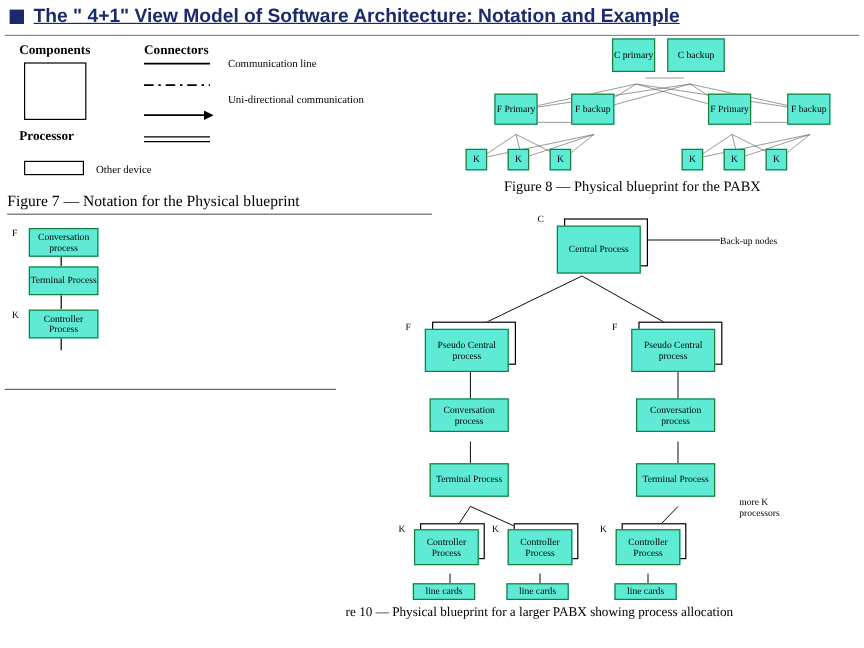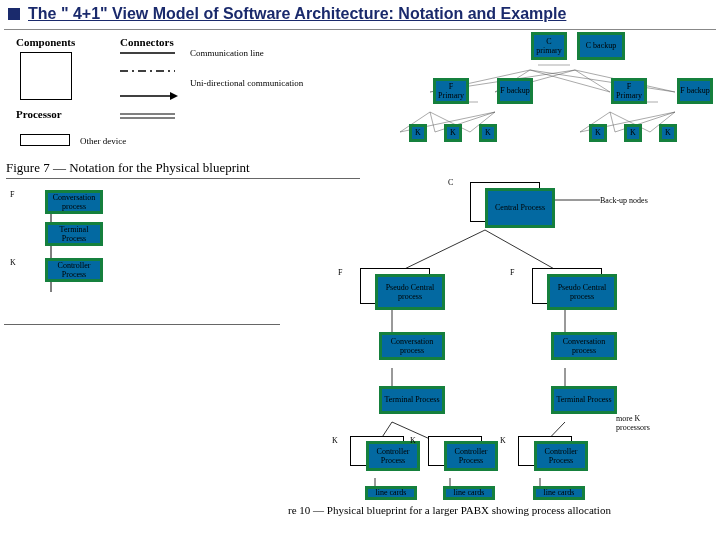--- a/index.html
+++ b/index.html
@@ -6,21 +6,21 @@
   body { width: 720px; height: 540px; background: #fff; font-family: Arial, sans-serif; overflow: hidden; position: relative; }
   .header { display: flex; align-items: flex-start; padding: 4px 8px; }
   .bullet { width: 12px; height: 12px; background: #1a2a6c; margin-right: 8px; margin-top: 4px; }
   .title { font-size: 16px; font-weight: bold; color: #1a2a6c; text-decoration: underline; line-height: 1.3; }
   .hr { border-top: 1px solid #888; margin: 0 4px; }
   .content { position: relative; width: 100%; height: 488px; }
   .abs { position: absolute; }
   .sec-head { font-weight: bold; font-family: "Times New Roman", serif; font-size: 11px; }
   .conn-label { font-weight: normal; font-family: "Times New Roman", serif; font-size: 9px; }
   .box { border: 1px solid #000; background: #fff; }
-  .node { border: 3px solid #15803d; font-size: 8px; text-align: center; display: flex; flex-direction: column; justify-content: center; font-family: "Times New Roman", serif; background: #0369a1; margin-left: 21px; }
+  .node { border: 1px solid #15803d; font-size: 8px; text-align: center; display: flex; flex-direction: column; justify-content: center; font-family: "Times New Roman", serif; background: #5eead4; }
   .tiny { font-size: 8px; font-family: "Times New Roman", serif; }
   .caption { font-family: "Times New Roman", serif; font-size: 13px; }
   svg { position: absolute; }
   .light-stroke { stroke: #555; stroke-width: 0.5; }
 </style>
 </head>
 <body>
 
 <div class="header">
   <div class="bullet"></div>
@@ -109,20 +109,21 @@
     </div>
   <div class="abs node" style="left:656px; top:48px; width:36px; height:26px;">
       <span>F backup</span>
     </div>
   <div class="abs node" style="left:388px; top:94px; width:18px; height:18px;">K</div>
   <div class="abs node" style="left:423px; top:94px; width:18px; height:18px;">K</div>
   <div class="abs node" style="left:458px; top:94px; width:18px; height:18px;">K</div>
   <div class="abs node" style="left:568px; top:94px; width:18px; height:18px;">K</div>
   <div class="abs node" style="left:603px; top:94px; width:18px; height:18px;">K</div>
   <div class="abs node" style="left:638px; top:94px; width:18px; height:18px;">K</div>
+  <div class="abs caption" style="left:420px; top:118px; font-size:12px;">Figure 8 — Physical blueprint for the PABX</div>
 
   <div class="abs tiny" style="left:10px; top:160px;">F</div>
   <div class="abs node" style="left:24px; top:160px; width:58px; height:24px;">
       <span>Conversation process</span>
     </div>
   <svg style="left:50px; top:184px;" width="2" height="8">
       <line x1="1" y1="0" x2="1" y2="8" stroke="#000"></line>
     </svg>
   <div class="abs node" style="left:24px; top:192px; width:58px; height:24px;">
       <span>Terminal Process</span>

